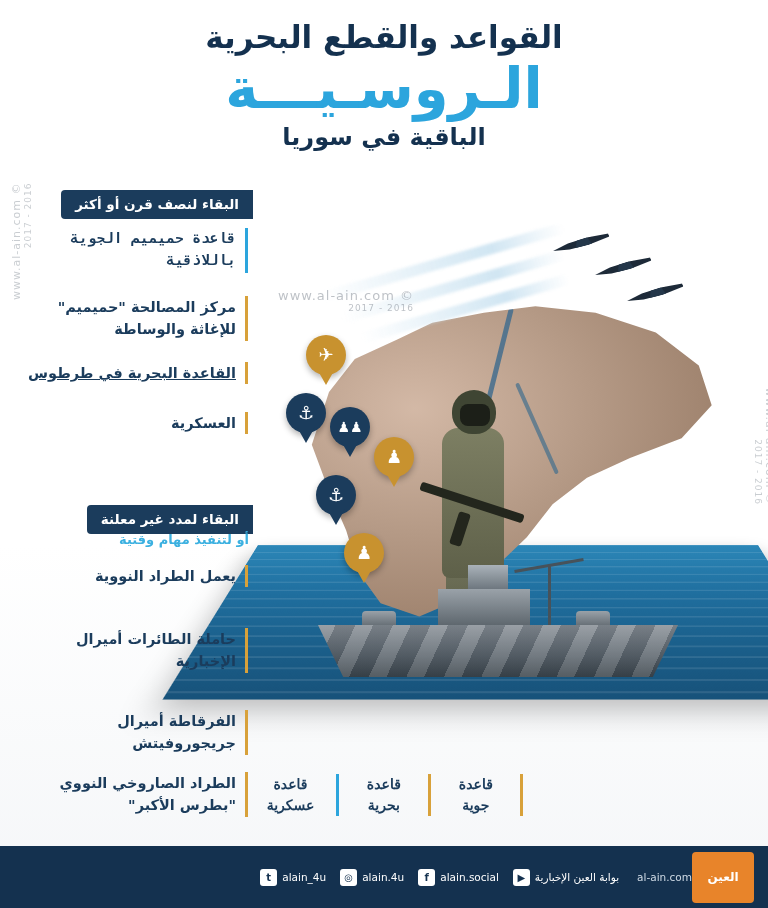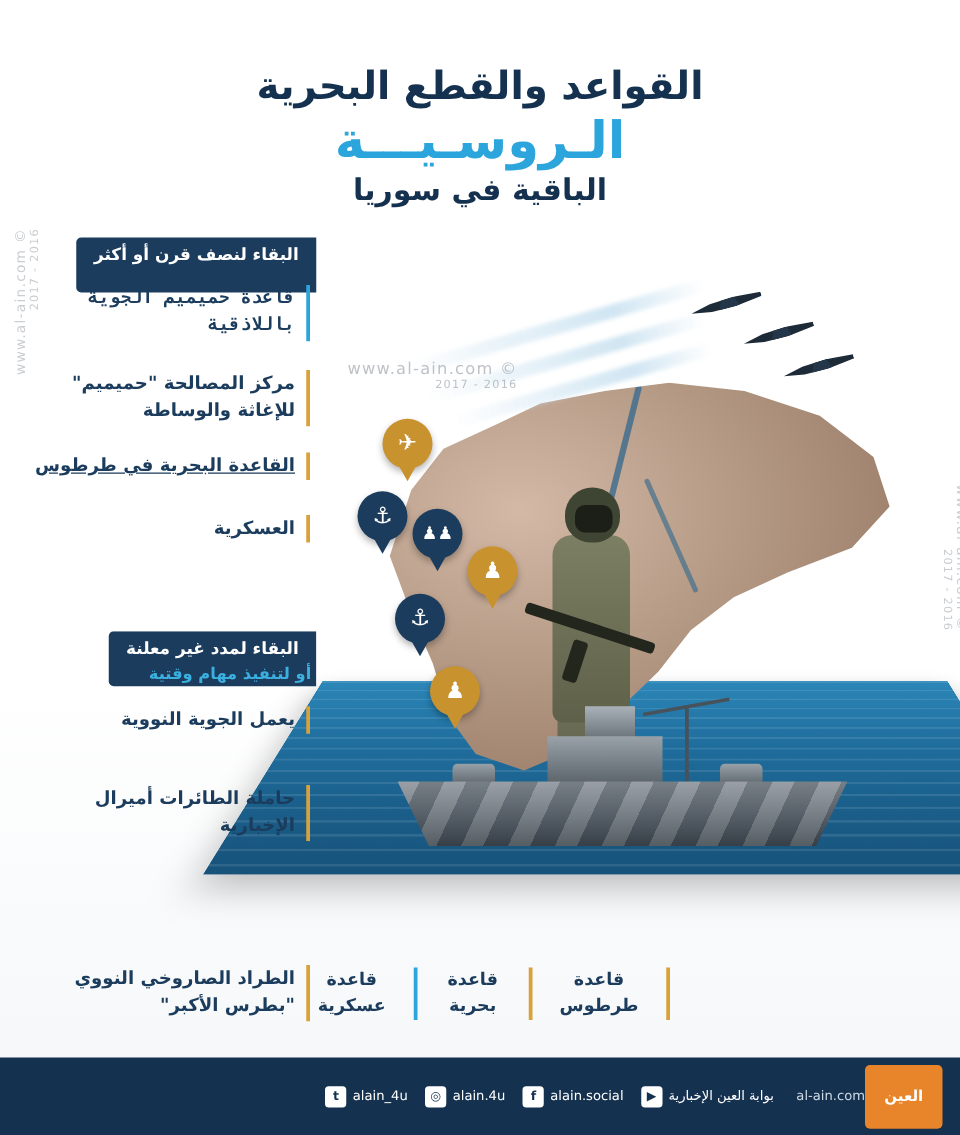--- a/index.html
+++ b/index.html
@@ -15,51 +15,50 @@
     background: linear-gradient(180deg,#ffffff 0%,#ffffff 60%,#f4f6f8 100%);
     overflow: hidden;
   }
 
   
   .title-block {
     position: absolute;
     top: 18px; left: 0; right: 0;
     text-align: center;
     direction: rtl;
-    margin-top: 32px;
   }
   .title-line1 {
     font-size: 31px;
     font-weight: bold;
     color: #14314f;
     letter-spacing: 0px;
     line-height: 1.25;
   }
   .title-line2 {
-    font-size: 41px;
+    font-size: 56px;
     font-weight: bold;
     color: #2ca5dd;
     line-height: 1.15;
     letter-spacing: 4px;
   }
   .title-line3 {
     font-size: 24px;
     font-weight: bold;
     color: #14314f;
     line-height: 1.4;
   }
 
   
   .pill {
     position: absolute;
     background: #1b3c5c;
     color: #fff;
     font-size: 13.5px;
     font-weight: bold;
-    padding: 6px 14px 22px 14px;
+    padding: 6px 14px 7px 14px;
     border-radius: 4px 0 0 4px;
     direction: rtl;
     white-space: nowrap;
   }
   .pill.p1 { top: 190px; right: 515px; }
   .pill.p2 { top: 505px; right: 515px; }
 
   .subnote {
     position: absolute;
     top: 532px; right: 519px;
@@ -280,20 +279,21 @@
 
   
   .legend {
     position: absolute;
     bottom: 92px; left: 0; right: 0;
     display: flex;
     flex-direction: row-reverse;
     justify-content: center;
     gap: 0px;
     direction: rtl;
+    font-family: Liberation Serif, serif;
   }
   .legend-item {
     padding: 0 22px;
     text-align: center;
     font-size: 14px;
     font-weight: bold;
     color: #1b3c5c;
     line-height: 1.5;
     border-right: 3px solid #d8a13a;
     min-width: 92px;
@@ -469,43 +469,47 @@
     <span class="l">القاعدة البحرية في طرطوس</span>
   </div>
   <div class="item" style="top:412px;">
     <span class="l">العسكرية</span>
   </div>
 
   <div class="pill p2">البقاء لمدد غير معلنة</div>
   <div class="subnote">أو لتنفيذ مهام وقتية</div>
 
   <div class="item" style="top:565px;">
-    <span class="l">يعمل الجوية النووية</span>
+    <span class="l">يعمل الطراد النووية</span>
   </div>
   <div class="item" style="top:628px;">
     <span class="l">حاملة الطائرات أميرال</span>
     <span class="l">الإخبارية</span>
+  </div>
+  <div class="item" style="top:710px;">
+    <span class="l">الفرقاطة أميرال</span>
+    <span class="l">جريجوروفيتش</span>
   </div>
   <div class="item" style="top:772px;">
     <span class="l">الطراد الصاروخي النووي</span>
     <span class="l">"بطرس الأكبر"</span>
   </div>
 
   <div class="legend">
     <div class="legend-item blue">
       <div>قاعدة</div>
       <div>عسكرية</div>
     </div>
     <div class="legend-item">
       <div>قاعدة</div>
       <div>بحرية</div>
     </div>
     <div class="legend-item last">
       <div>قاعدة</div>
-      <div>طرطوس</div>
+      <div>جوية</div>
     </div>
   </div>
 
   <div class="wm wm-left">
     <span>© www.al-ain.com</span>
     <sub>2016 - 2017</sub>
   </div>
   <div class="wm wm-right">
     <span>© www.al-ain.com</span>
     <sub>2016 - 2017</sub>

